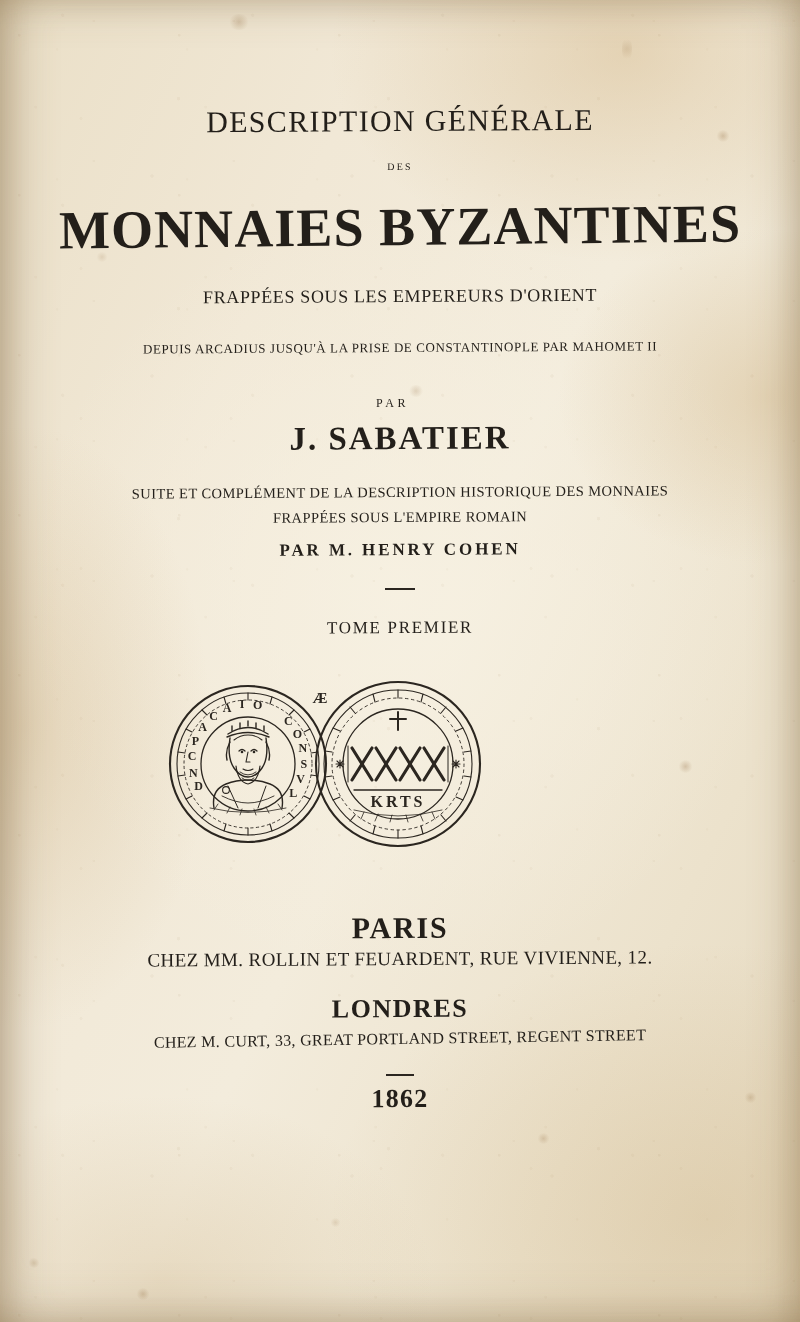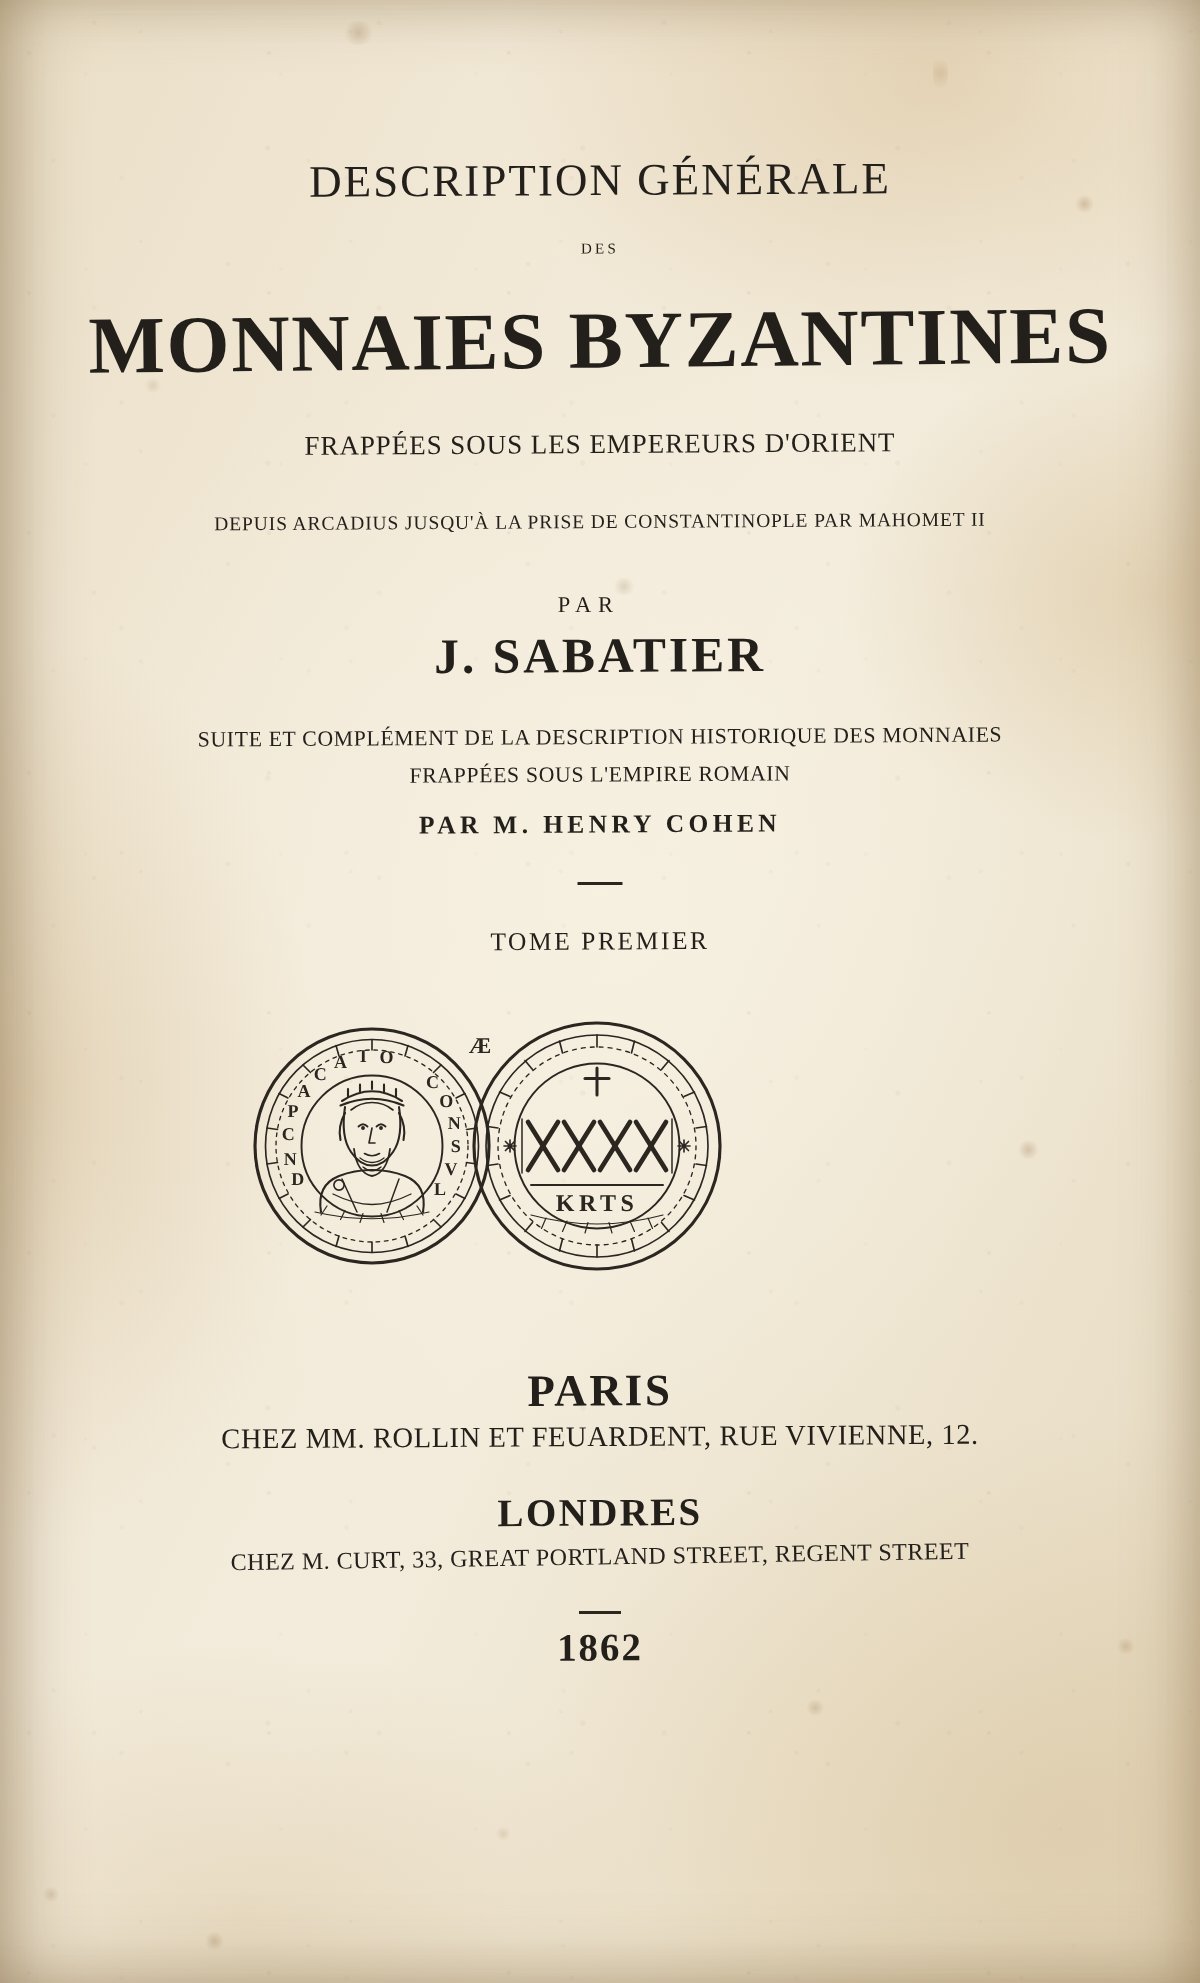--- a/index.html
+++ b/index.html
@@ -108,21 +108,21 @@
     font-size: 18px;
     letter-spacing: 0.035em;
   }
   .t-sub2 {
     position: absolute; left: 0; right: 0; top: 340px;
     font-size: 13px;
     letter-spacing: 0.045em;
   }
   .t-par {
     position: absolute; left: 0; right: 15px; top: 396px;
-    font-size: 15px;
+    font-size: 12px;
     letter-spacing: 0.3em;
   }
   .t-author {
     position: absolute; left: 0; right: 0; top: 420px;
     font-size: 33px;
     font-weight: 700;
     letter-spacing: 0.06em;
   }
   .t-note1 {
     position: absolute; left: 0; right: 0; top: 484px;

